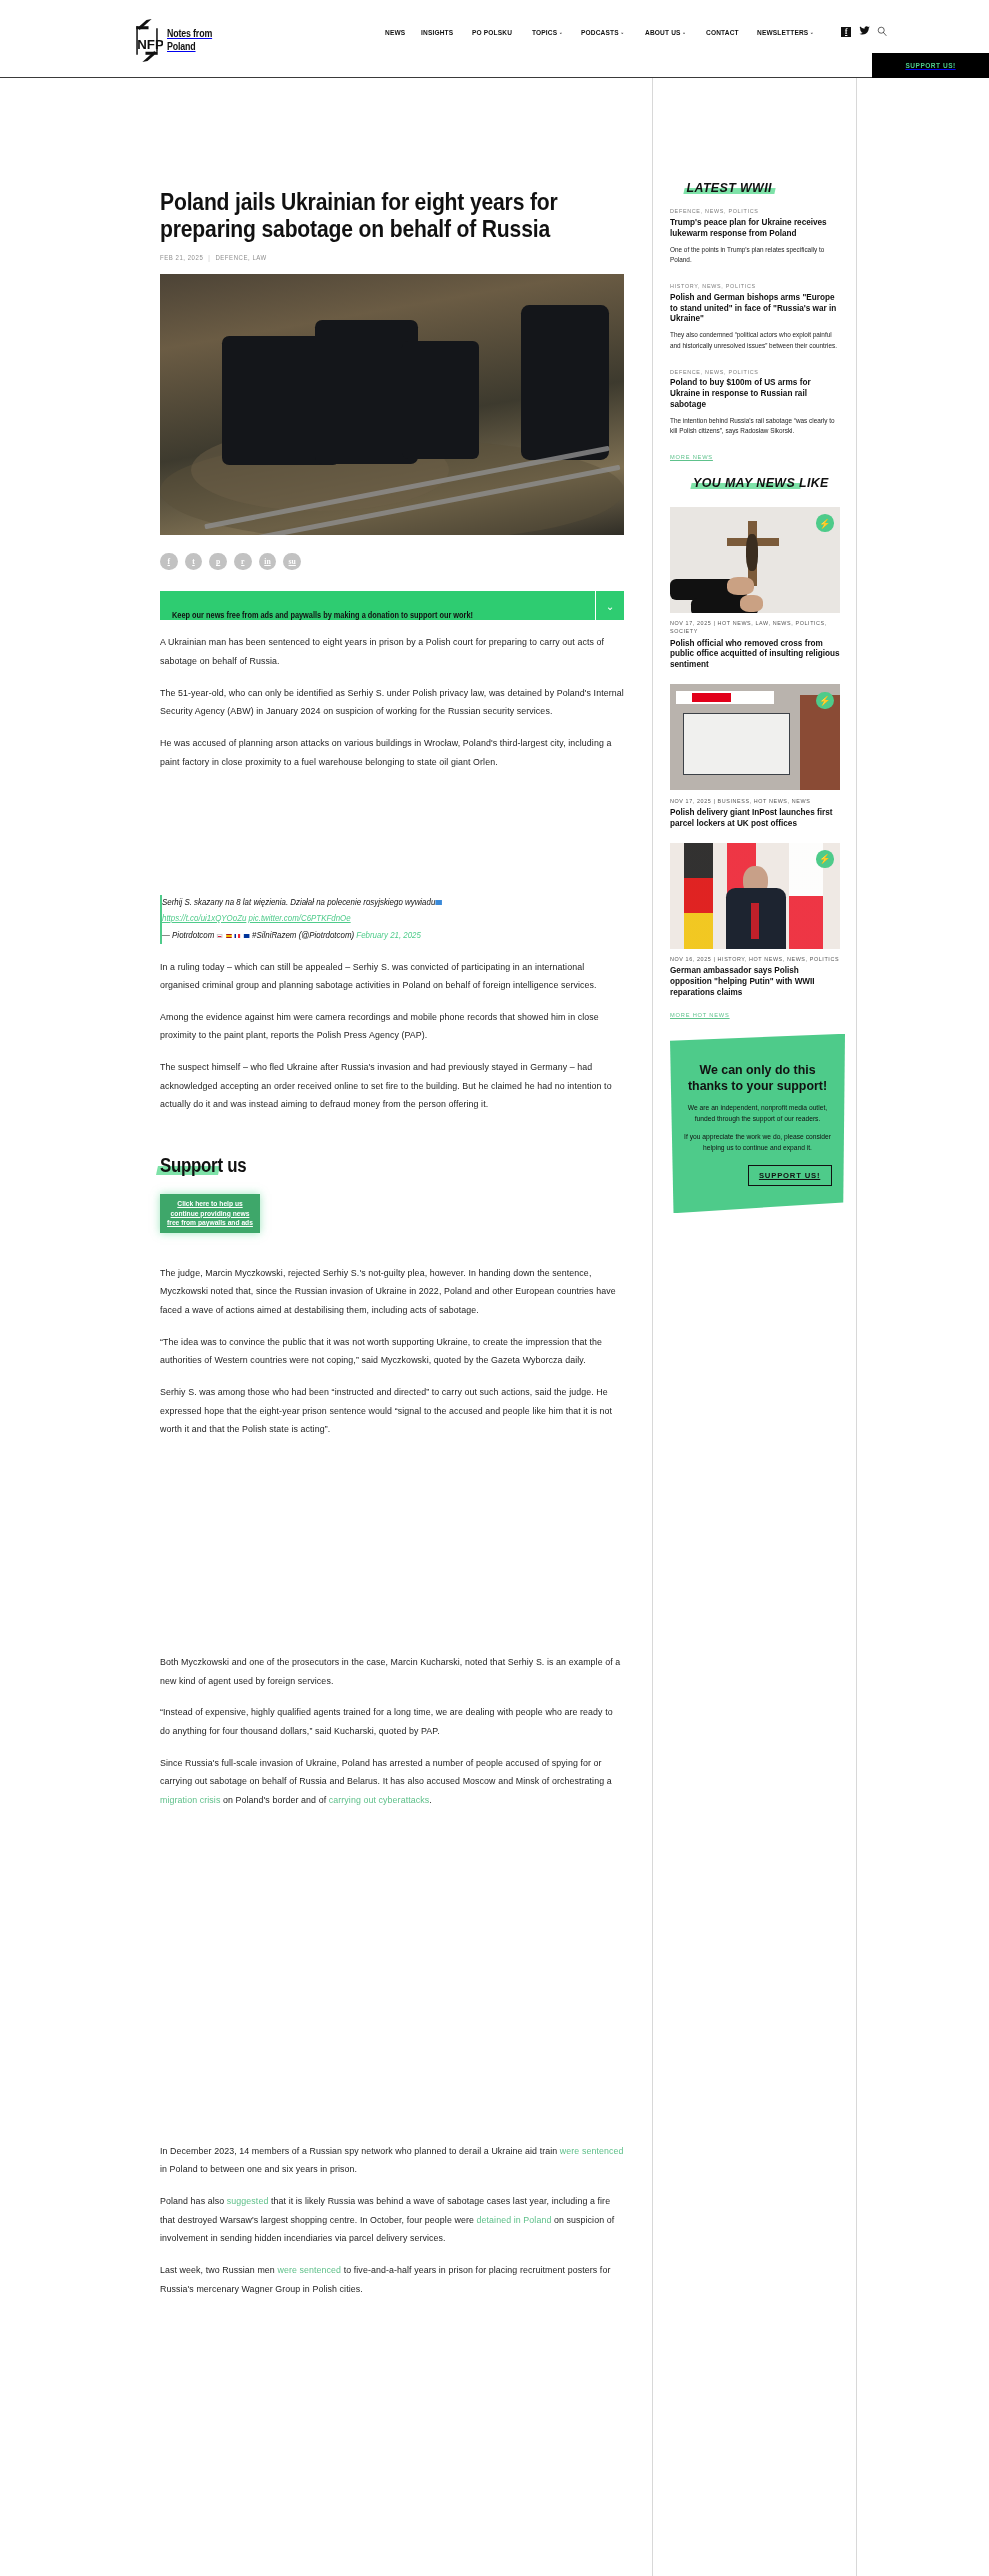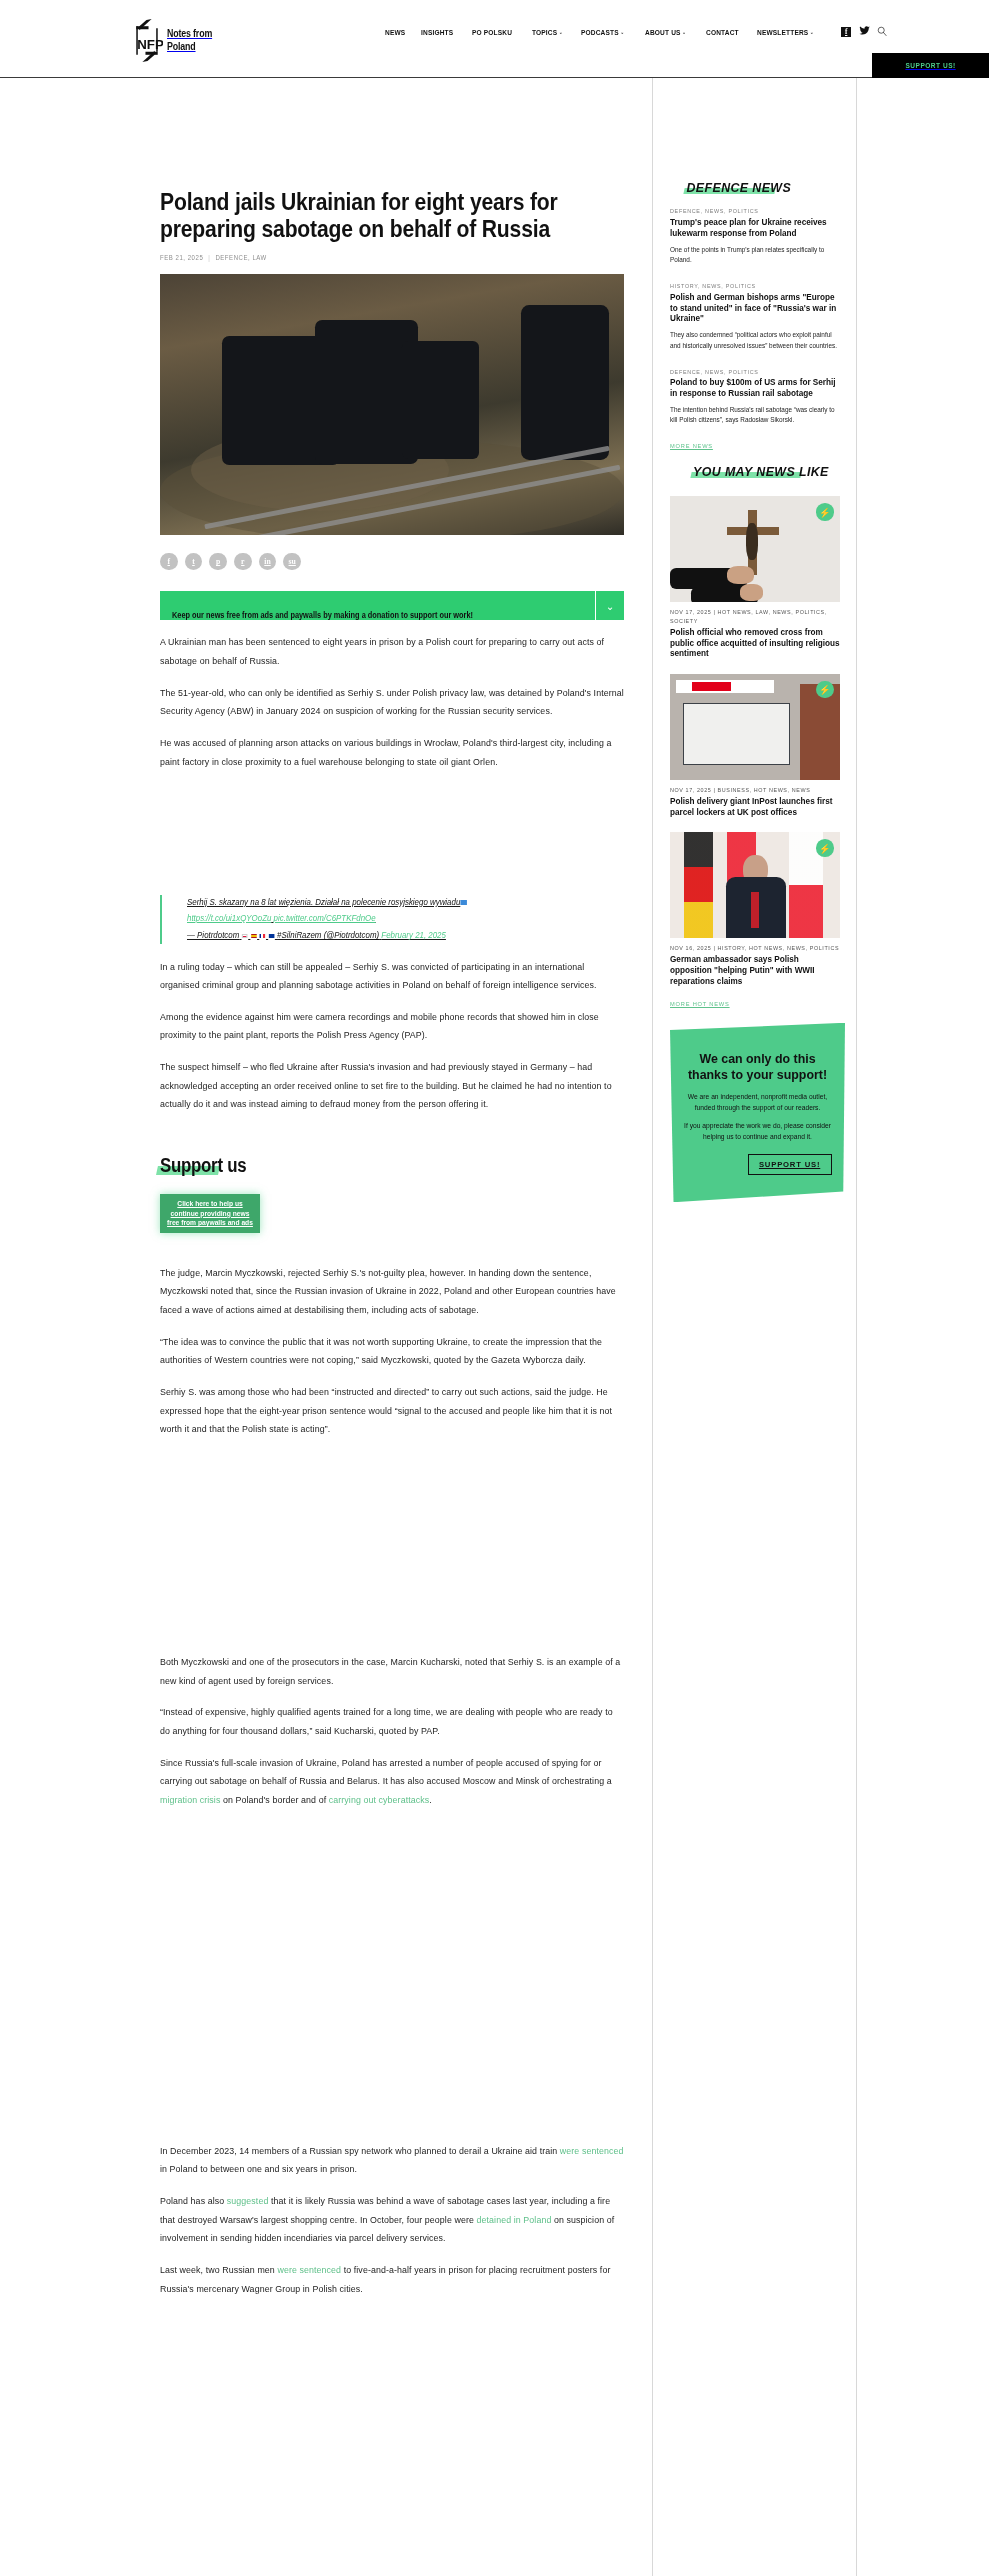--- a/index.html
+++ b/index.html
@@ -143,23 +143,22 @@
     font-family:"Liberation Sans Narrow","Liberation Sans",sans-serif;
     font-size: 9.5px; line-height: 1.95; color:#1c1c1c;
     margin-top: 13.4px; letter-spacing: 0.1px;
     transform: scaleX(0.93); transform-origin: left top; width: 499px;
   }
   .article p.body a, a.ilink { color: #5fc08a; text-decoration: none; }
 
   .tweet-embed {
     margin-top: 20.6px;
     border-left: 2.1px solid #4ecb8a;
-    padding-left: 25px;
+    padding-left: 0;
     width: 361px;
-    text-decoration: underline;
   }
   .tweet-embed .t-body, .tweet-embed .t-cite {
     font-family:"Liberation Sans Narrow","Liberation Sans",sans-serif;
     font-style: italic; font-size: 8.5px; line-height: 1.85; color:#111;
     transform: scaleX(0.93); transform-origin:left top;
   }
   .tweet-embed .t-link { color:#4ecb8a; }
   .tweet-embed .t-cite { margin-top: 2.1px; }
   .tweet-embed .t-date { color:#4ecb8a; }
   .flagblob { display:inline-block; width:6.2px; height:4.6px; vertical-align:middle; margin:0 0.5px; }
@@ -459,36 +458,36 @@
 
     
 
     
   </article>
 
   <aside class="sidebar">
 
     <div class="sb-title" style="margin-left:16.5px">
       <span class="hl"></span>
-      <span class="lbl">DEFENCE NEWS</span>
+      <span class="lbl">LATEST WWII</span>
     </div>
 
     <div class="sb-item">
       <div class="sb-cats">DEFENCE, NEWS, POLITICS</div>
       <div class="sb-head">Trump's peace plan for Ukraine receives lukewarm response from Poland</div>
       <div class="sb-excerpt">One of the points in Trump's plan relates specifically to Poland.</div>
     </div>
     <div class="sb-item">
       <div class="sb-cats">HISTORY, NEWS, POLITICS</div>
       <div class="sb-head">Polish and German bishops arms "Europe to stand united" in face of "Russia's war in Ukraine"</div>
       <div class="sb-excerpt">They also condemned “political actors who exploit painful and historically unresolved issues” between their countries.</div>
     </div>
     <div class="sb-item">
       <div class="sb-cats">DEFENCE, NEWS, POLITICS</div>
-      <div class="sb-head">Poland to buy $100m of US arms for Serhij in response to Russian rail sabotage</div>
+      <div class="sb-head">Poland to buy $100m of US arms for Ukraine in response to Russian rail sabotage</div>
       <div class="sb-excerpt">The intention behind Russia's rail sabotage “was clearly to kill Polish citizens”, says Radosław Sikorski.</div>
     </div>
 
     <a href="#" class="more-link" style="display:block">MORE NEWS</a>
 
     <div class="sb-title" style="margin-left:23px;margin-bottom:17.5px">
       <span class="hl" style="width:110px"></span>
       <span class="lbl">YOU MAY NEWS LIKE</span>
     </div>
 

